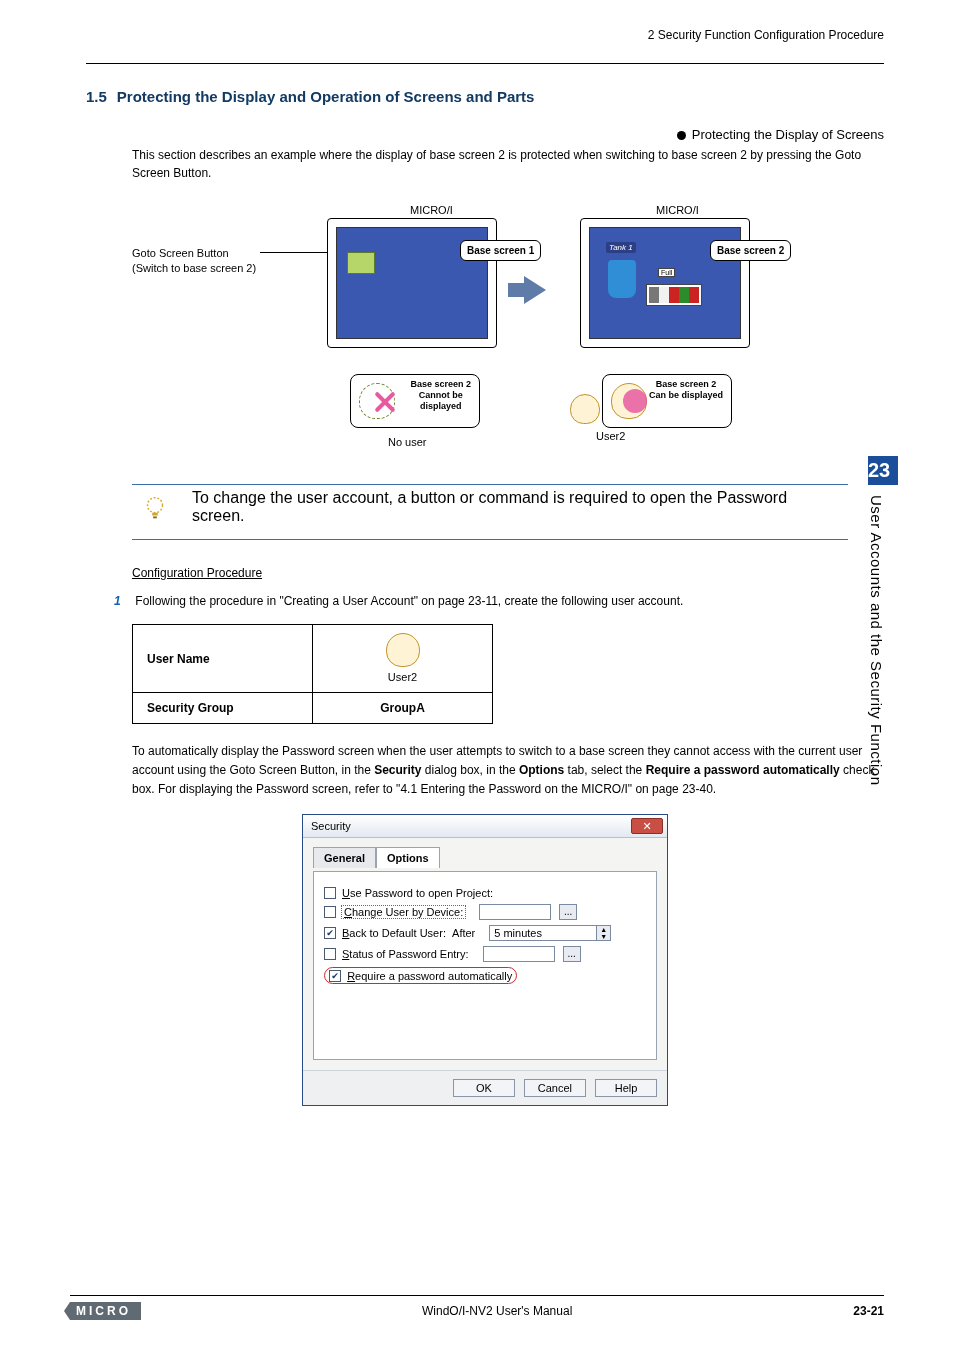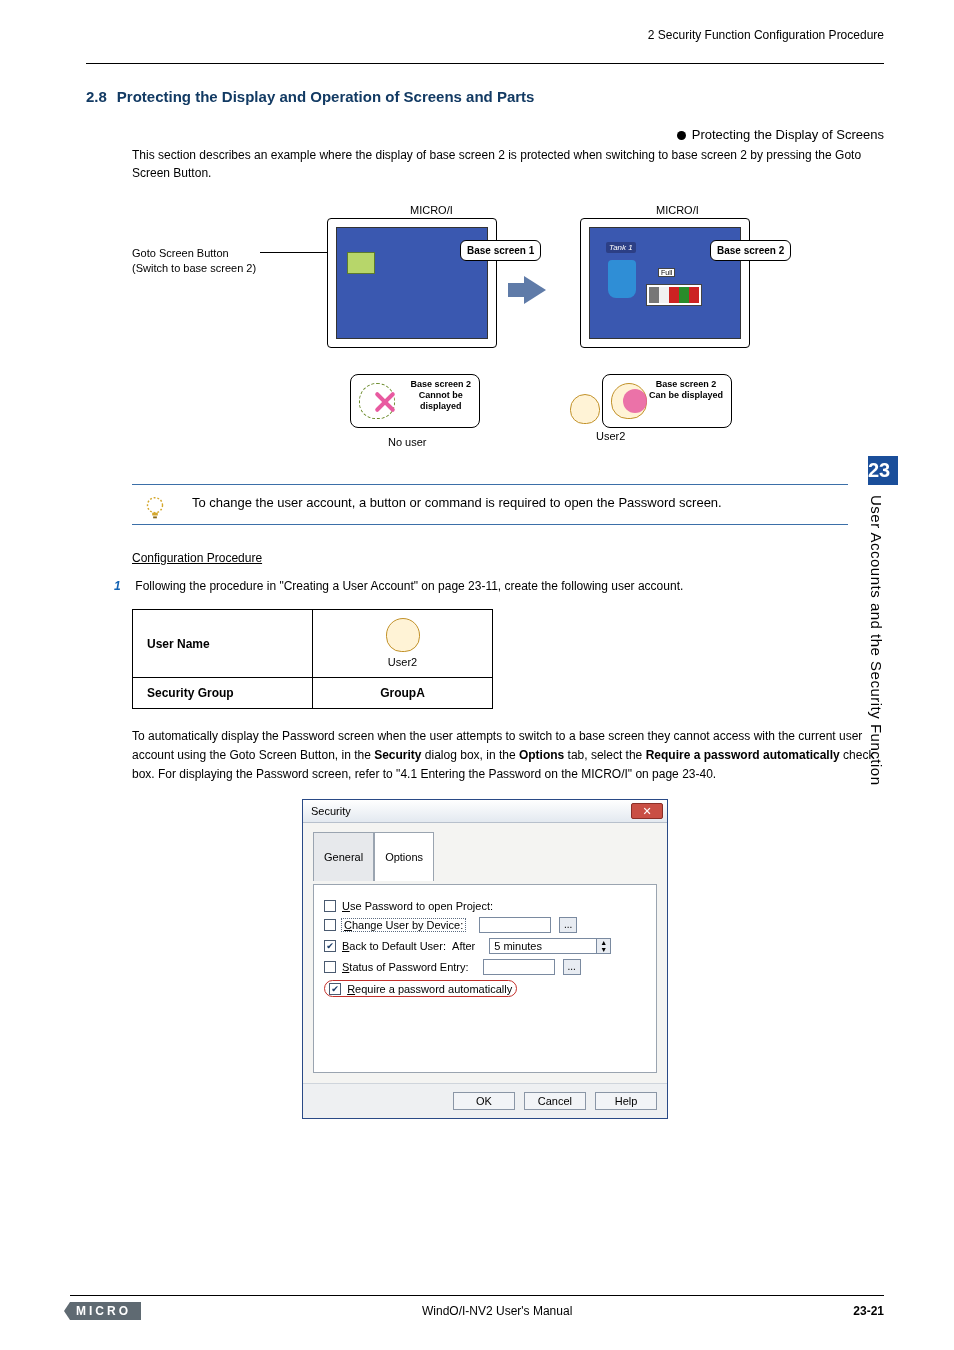--- a/index.html
+++ b/index.html
@@ -41,38 +41,38 @@
   .sc1 .sc-title { color:#000; }
   .sc-face { position:absolute; left:8px; top:8px; width:36px; height:36px; border:1.5px dashed #6a8a2a; border-radius:50% 50% 45% 45%; }
   .sc2 .sc-face { border-style: solid; border-color:#c2922a; background:#fff3d6; }
   .sc-x { position:absolute; left:22px; top:16px; width:22px; height:22px; }
   .sc-x::before, .sc-x::after { content:""; position:absolute; left:10px; top:-2px; width:4px; height:26px; background:#e85aa0; border-radius:2px; }
   .sc-x::before { transform:rotate(45deg);} .sc-x::after { transform:rotate(-45deg);}
   .sc-ok { position:absolute; left:20px; top:14px; width:24px; height:24px; background:#e85aa0; border-radius:50%; opacity:0.85; }
   .nouser-label { position:absolute; left:256px; top:232px; font-size:11px; }
   .user2-label { position:absolute; left:464px; top:226px; font-size:11px; }
   .sc2-face-above { position:absolute; left:438px; top:190px; width:30px; height:30px; border:1.5px solid #c2922a; border-radius:50% 50% 45% 45%; background:#fff3d6; }
-  .tip-box { margin: 10px 36px 0 46px; border-top:1px solid #3b6fa8; border-bottom:1px solid #3b6fa8; padding:10px 6px 14px 60px; font-size:13px; position:relative; }
+  .tip-box { margin: 10px 36px 0 46px; border-top:1px solid #3b6fa8; border-bottom:1px solid #3b6fa8; padding:4px 6px 14px 60px; font-size:16px; position:relative; }
   .tip-icon { position:absolute; left:8px; top:8px; width:30px; height:30px; }
   .tip-icon svg { width:30px; height:30px; }
   .config-title { margin:26px 0 0 46px; font-size:12px; text-decoration: underline; }
   .step-row { margin:12px 0 0 28px; font-size:12px; line-height:1.5; }
   .step-num { color:#1262b3; font-style:italic; font-weight:bold; display:inline-block; width:18px; }
   table.acct { margin:14px 0 0 46px; border-collapse:collapse; font-size:12px; }
   table.acct td { border:1px solid #000; padding:8px 14px; text-align:left; }
   table.acct td.center { text-align:center; width:180px; }
   .acct-face { display:inline-block; width:34px; height:34px; border:1.5px solid #c2922a; border-radius:50% 50% 45% 45%; background:#fff3d6; }
   .para2 { margin:18px 0 0 46px; font-size:12px; line-height:1.6; }
   
   .dialog { margin:14px auto 0 auto; width:366px; border:1px solid #2a4a86; background:#eef0f2; font-size:11px; position:relative; }
   .dlg-title { background:linear-gradient(#fff,#e3e9f0); padding:5px 8px; font-size:11px; border-bottom:1px solid #b7c0cc; position:relative; }
   .dlg-close { position:absolute; right:4px; top:3px; width:32px; height:16px; background:#c94f44; border:1px solid #8a2f27; border-radius:2px; color:#fff; font-size:11px; text-align:center; line-height:14px; }
   .dlg-body { padding:8px 10px 10px 10px; background:#f4f4f2; }
   .tabs { margin-bottom:4px; }
-  .tab { display:inline-block; border:1px solid #9aa4b0; border-bottom:none; padding:18px 10px; font-size:11px; background:#f4f4f2; position:relative; top:1px; }
+  .tab { display:inline-block; border:1px solid #9aa4b0; border-bottom:none; padding:4px 10px; font-size:11px; background:#f4f4f2; position:relative; top:1px;font-weight:bold; }
   .tab.inactive { background:#e7e9ec; }
   .tab.active { background:#fff; }
   .tab-panel { border:1px solid #9aa4b0; background:#fff; padding:10px 10px 70px 10px; }
   .chk-row { margin:5px 0; display:flex; align-items:center; gap:6px; }
   .chk { width:12px; height:12px; border:1px solid #4a5a70; background:#fff; display:inline-flex; align-items:center; justify-content:center; font-size:10px; line-height:10px; color:#1a3a66; }
   .chk.checked::after { content:"✔"; font-size:9px; }
   .dotted { outline:1px dotted #5a6a80; padding:0 2px; }
   .spin { display:inline-flex; align-items:center; margin-left:8px; }
   .spin input { width:108px; height:16px; font-size:11px; padding:0 4px; border:1px solid #7a8aa0; }
   .spin .arrows { width:14px; height:16px; border:1px solid #7a8aa0; border-left:none; display:flex; flex-direction:column; }
@@ -93,21 +93,21 @@
   .pg-num .pg-bold { font-weight:bold; }
 </style>
 </head>
 <body>
 
 <div class="page">
   <div class="header-text">2 Security Function Configuration Procedure</div>
   <div class="header-line"></div>
 
   <div class="section-title">
-    <span class="section-num">2.8</span><span>Protecting the Display and Operation of Screens and Parts</span>
+    <span class="section-num">1.5</span><span>Protecting the Display and Operation of Screens and Parts</span>
   </div>
 
   <div class="sub-bullet">
     <span class="bullet-dot"></span><span>Protecting the Display of Screens</span>
   </div>
   <div class="body-text">This section describes an example where the display of base screen 2 is protected when switching to base screen 2 by pressing the Goto Screen Button.</div>
 
   <div class="diagram">
     <div class="goto-label">
       <span>Goto Screen Button</span><br>

